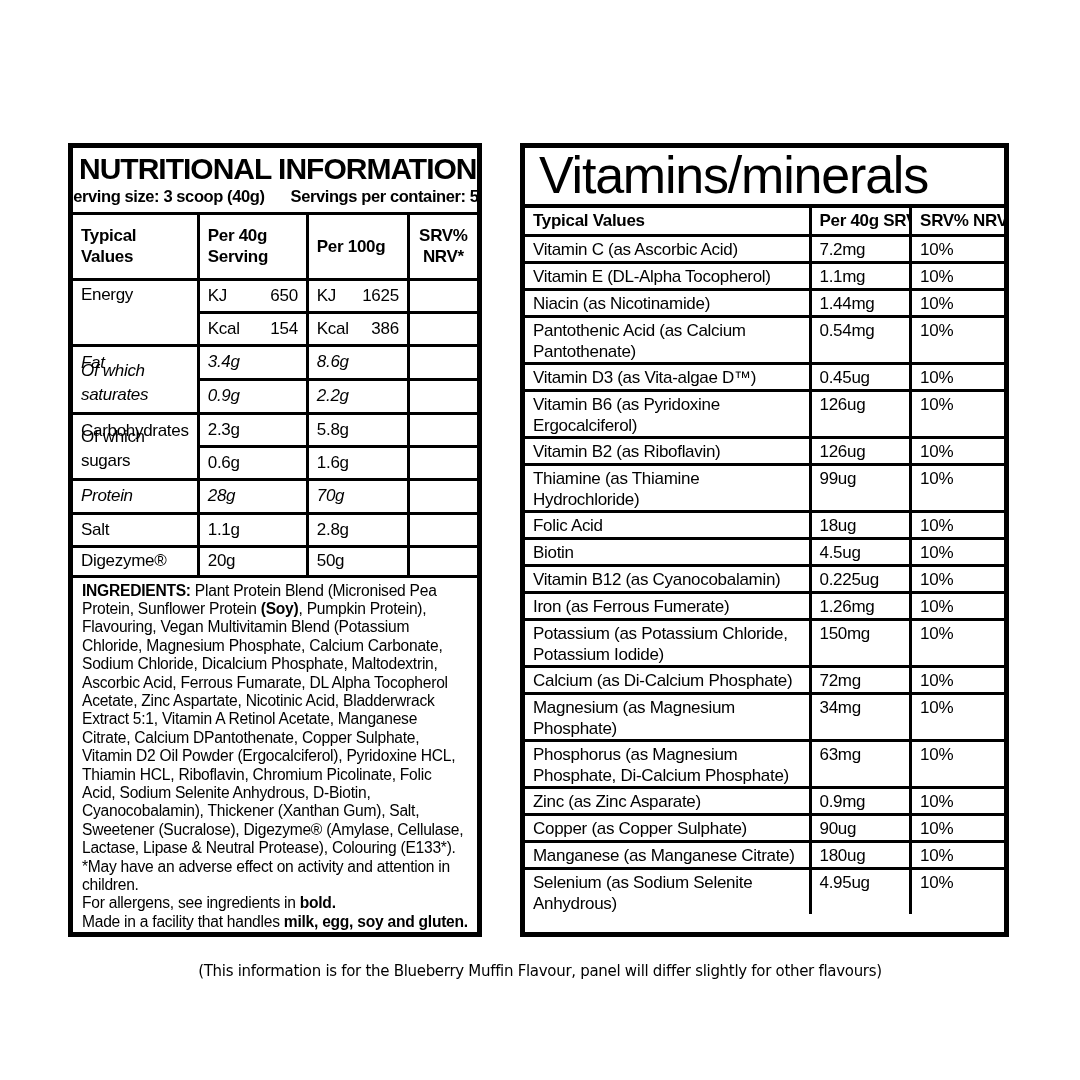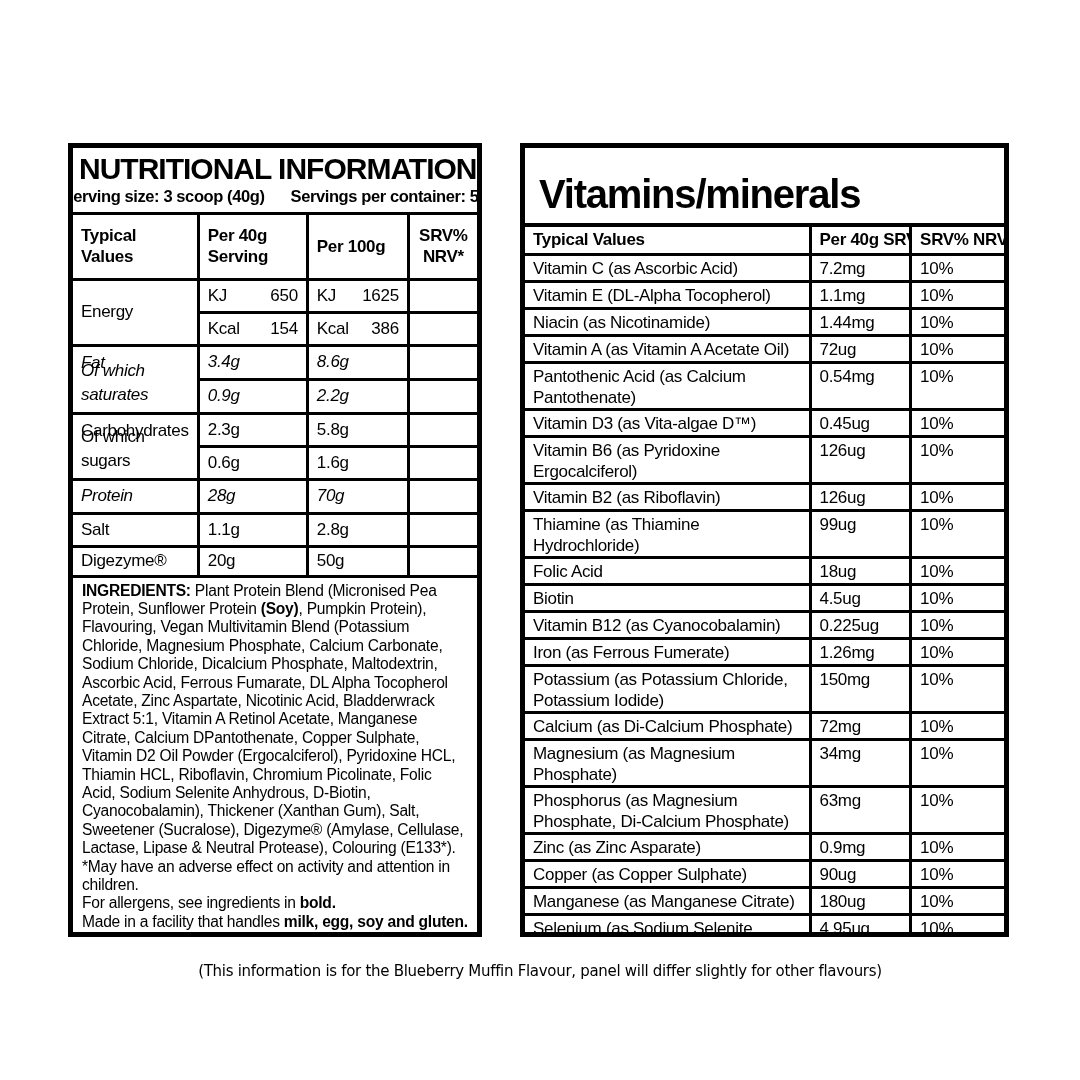--- a/index.html
+++ b/index.html
@@ -60,21 +60,21 @@
     white-space: pre-line;
     line-height: 21px;
     vertical-align: middle;
   }
   tr.nt-hdr { height: 64px; }
   .r33 { height: 33px; }
   .r34 { height: 34px; font-style: italic; }
   .r30 { height: 30px; }
 
   td.lbl { font-weight: 400; vertical-align: middle; }
-  td.lbl.top { vertical-align: top; padding-top: 21px; }
+  td.lbl.top { vertical-align: top; padding-top: 4px; }
   td.lbl.grp { position: relative; vertical-align: top; padding-top: 6px; }
   td.lbl .sub {
     position: absolute;
     left: 8px; right: 2px; bottom: 5px;
     white-space: pre-line;
     line-height: 24px;
   }
   td.val { vertical-align: middle; }
   td.kv  { }
   td.kv .kvwrap { display: flex; justify-content: space-between; align-items: center; }
@@ -88,26 +88,25 @@
   }
   .ingredients p { margin: 0; }
   .ingredients .b { font-weight: 700; }
 
   
   .vt-head {
     border-bottom: 4px solid #000;
     padding: 4px 14px 6px;
   }
   .vt-title {
-    font-size: 40px;
-    font-weight: 700;
+    font-size: 52px;
+    font-weight: 400;
     letter-spacing: -1.2px;
     line-height: 46px;
     white-space: nowrap;
-    margin-top: 19px;
   }
   table.vt { width: 100%; border-collapse: collapse; table-layout: fixed; }
   table.vt th, table.vt td {
     border: 3px solid #000;
     font-size: 17px;
     letter-spacing: -0.3px;
     text-align: left;
     padding: 2px 8px 0 8px;
     vertical-align: top;
     line-height: 21px;
@@ -279,25 +278,20 @@
         <tr>
           <td>Vitamin E (DL-Alpha Tocopherol)</td>
           <td>1.1mg</td>
           <td>10%</td>
         </tr>
         <tr>
           <td>Niacin (as Nicotinamide)</td>
           <td>1.44mg</td>
           <td>10%</td>
         </tr>
-        <tr>
-          <td>Vitamin A (as Vitamin A Acetate Oil)</td>
-          <td>72ug</td>
-          <td>10%</td>
-        </tr>
         <tr class="tall">
           <td>Pantothenic Acid (as Calcium Pantothenate)</td>
           <td>0.54mg</td>
           <td>10%</td>
         </tr>
         <tr>
           <td>Vitamin D3 (as Vita-algae D™)</td>
           <td>0.45ug</td>
           <td>10%</td>
         </tr>

